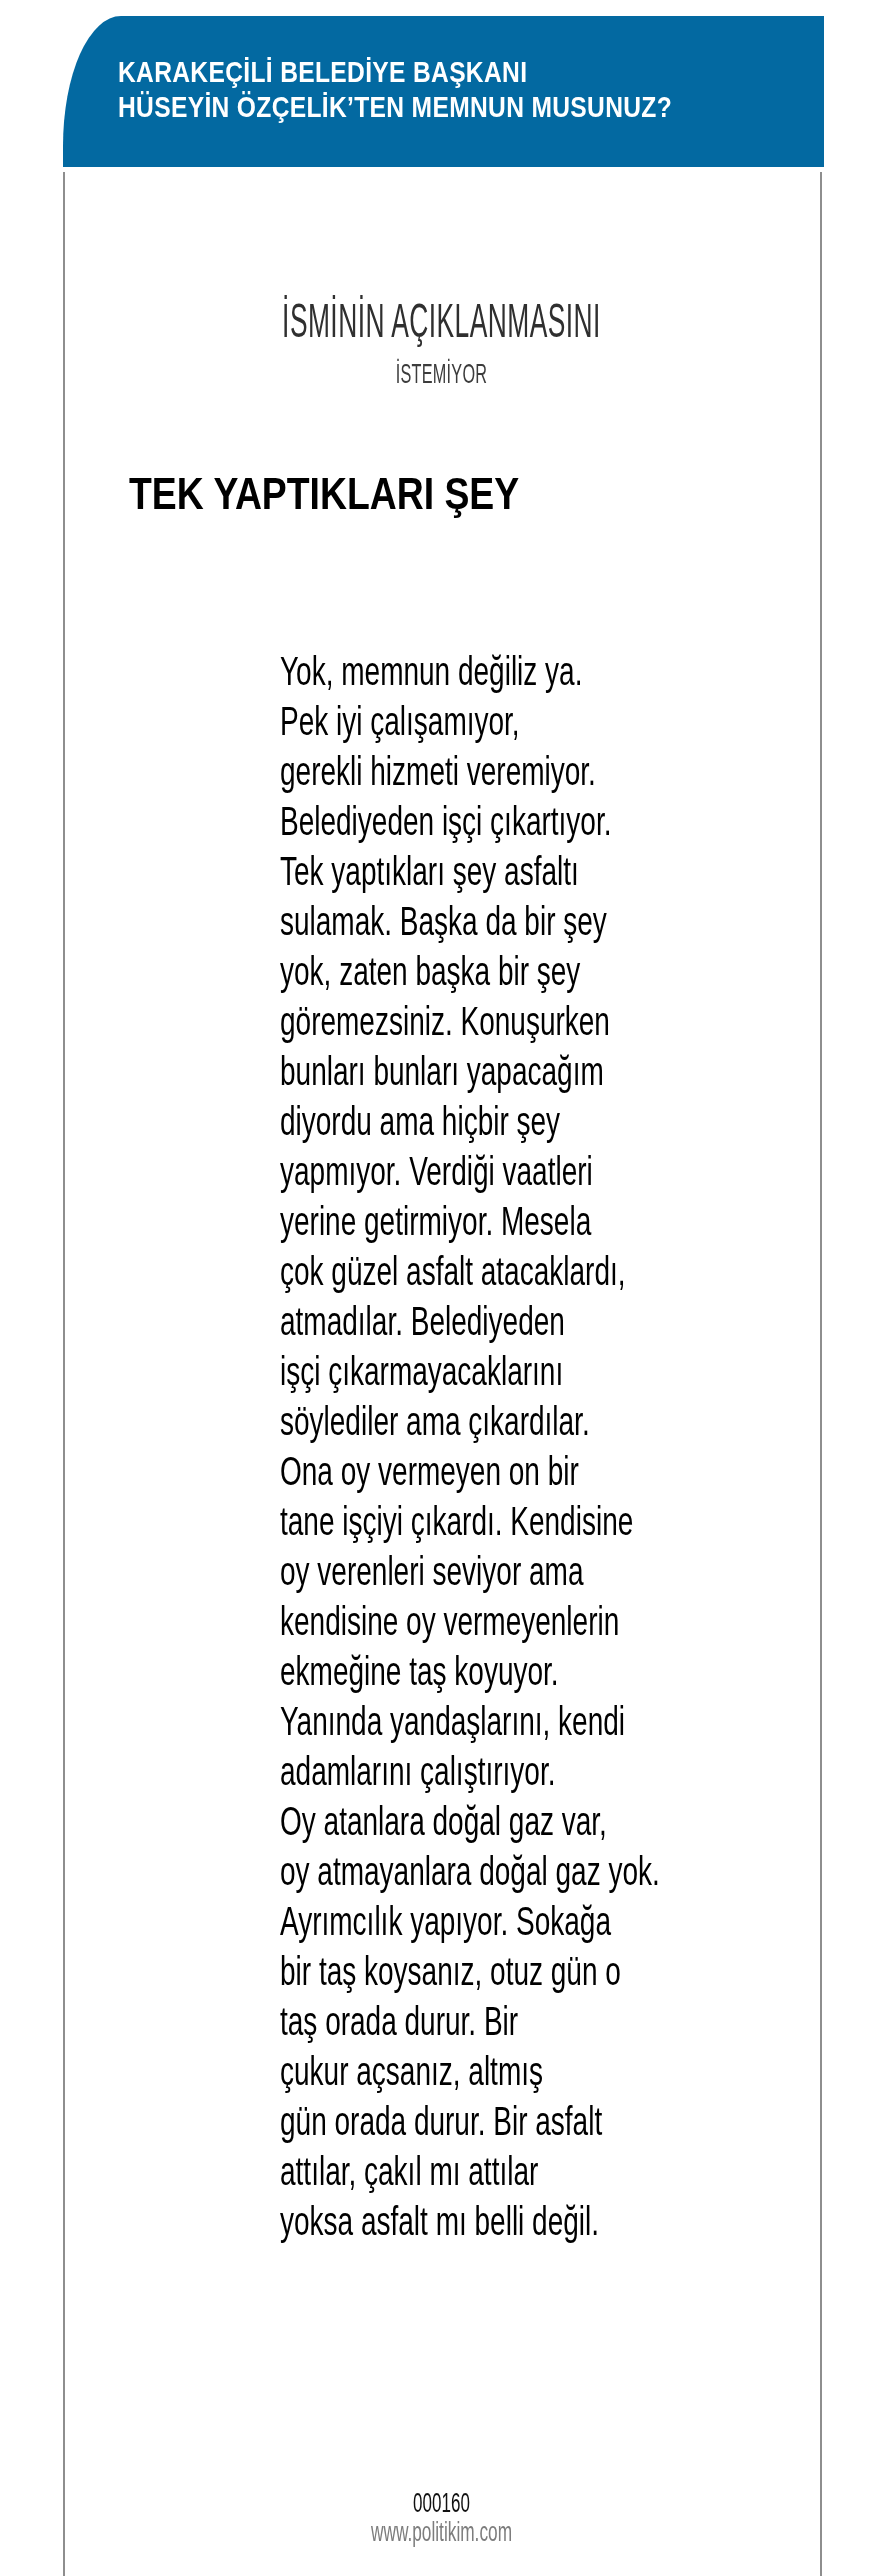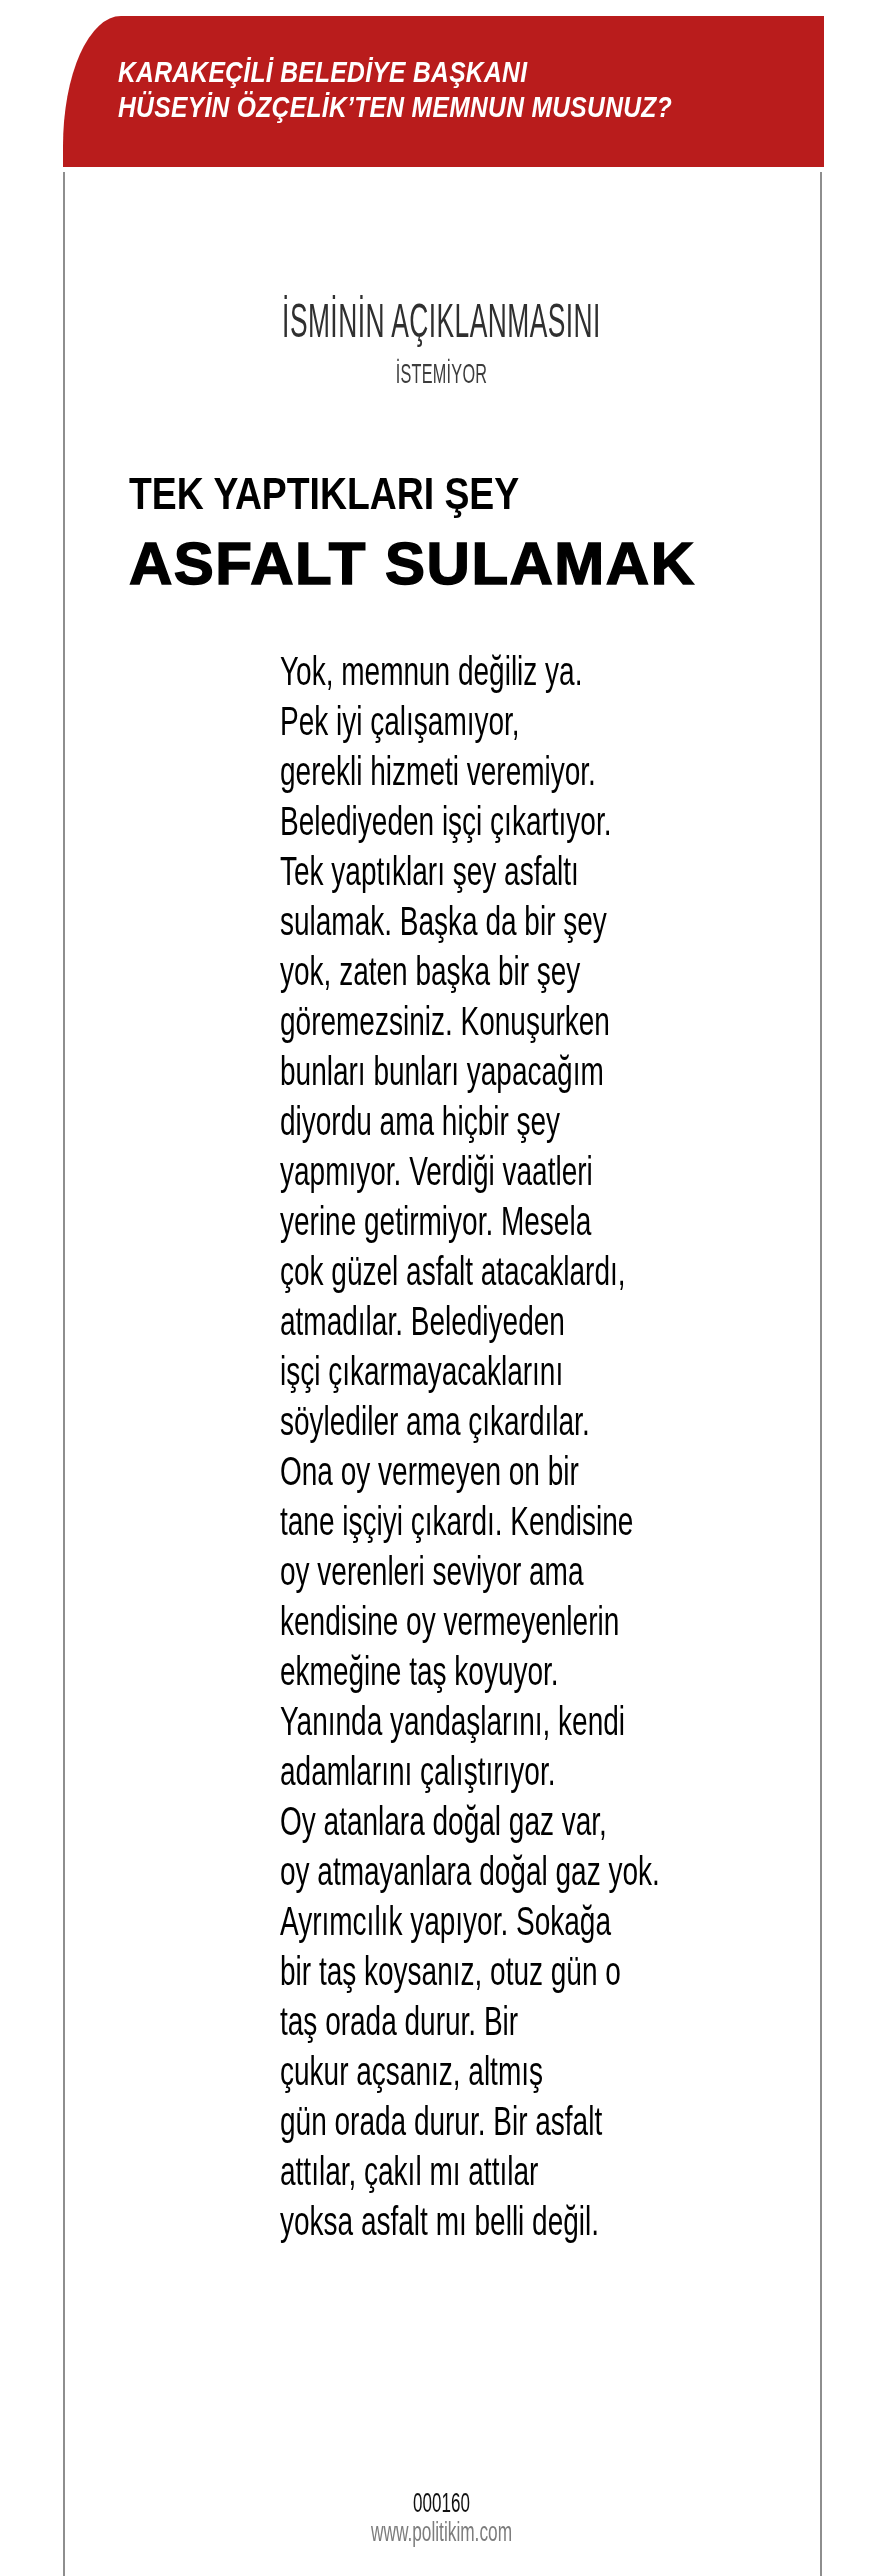--- a/index.html
+++ b/index.html
@@ -129,37 +129,36 @@
     white-space:nowrap;
     transform:scaleX(0.64);
     transform-origin:50% 0;
   }
 </style>
 </head>
 <body>
 
 <div class="page">
 
-  <div class="red-header" style="background-color: #b91c1c; font-style: italic;">
+  <div class="red-header" style="background-color: #0369a1;">
     <div class="red-header-text">
         <div>KARAKEÇİLİ BELEDİYE BAŞKANI</div>
         <div>HÜSEYİN ÖZÇELİK’TEN MEMNUN MUSUNUZ?</div>
       </div>
   </div>
 
   <div class="side-border left"></div>
   <div class="side-border right"></div>
 
   <div class="respondent-name">İSMİNİN AÇIKLANMASINI</div>
 
   <div class="respondent-sub">İSTEMİYOR</div>
 
   <div class="headline-1">TEK YAPTIKLARI ŞEY</div>
 
-  <div class="headline-2">ASFALT SULAMAK</div>
 
   <div class="quote">
       <div>Yok, memnun değiliz ya.</div>
       <div>Pek iyi çalışamıyor,</div>
       <div>gerekli hizmeti veremiyor.</div>
       <div>Belediyeden işçi çıkartıyor.</div>
       <div>Tek yaptıkları şey asfaltı</div>
       <div>sulamak. Başka da bir şey</div>
       <div>yok, zaten başka bir şey</div>
       <div>göremezsiniz. Konuşurken</div>

